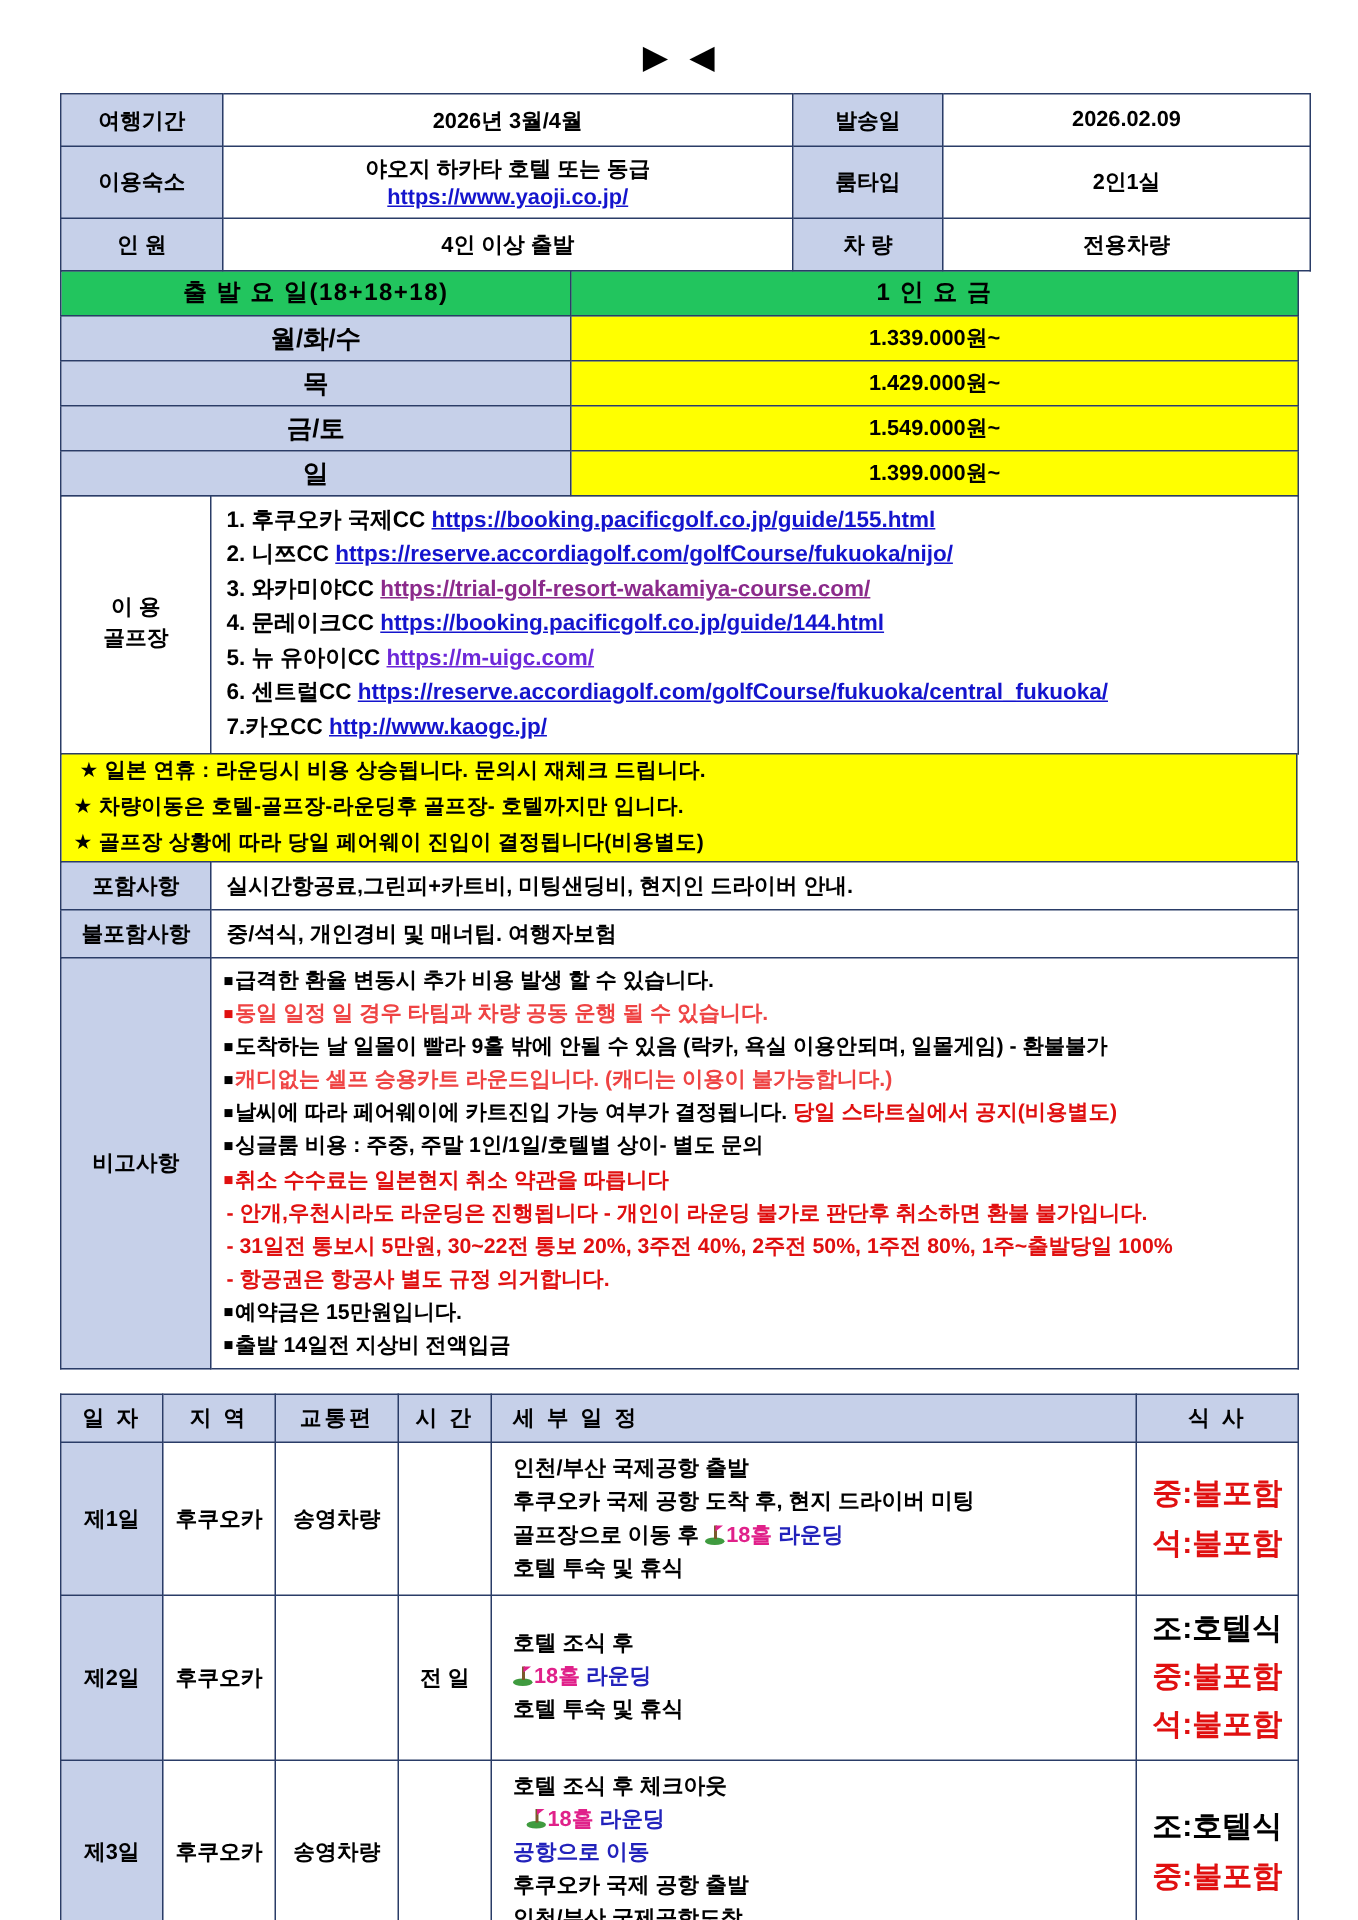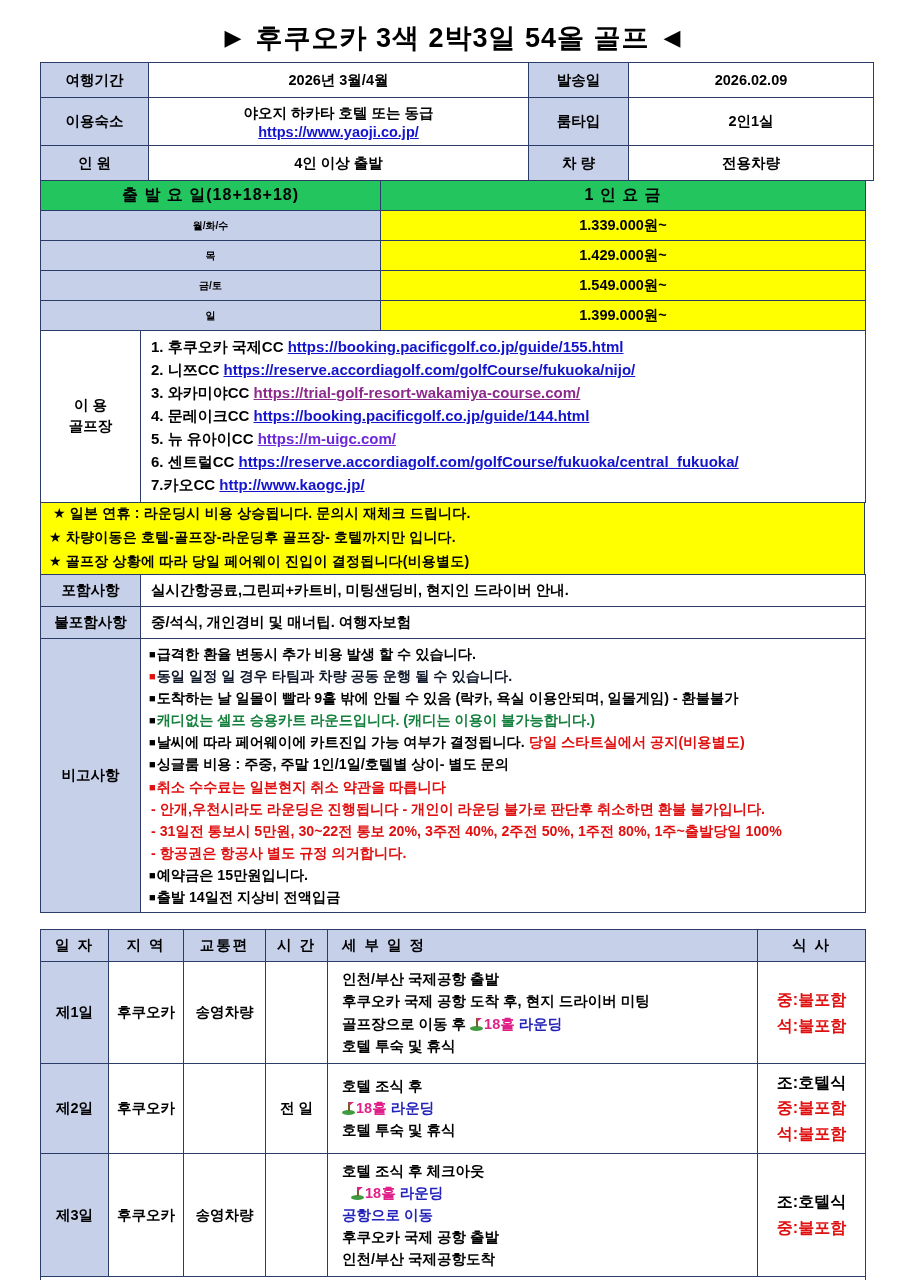--- a/index.html
+++ b/index.html
@@ -85,21 +85,21 @@
   
   .t-price { margin-top: -1px; }
   .t-price td { height: 30px; text-align: center; }
   .t-price .c-day { width: 340px; }
   .t-price .c-fee { width: 485px; }
   .t-price .ph {
     background: #22c55e;
     font-size: 16px;
     letter-spacing: 1px;
   }
-  .t-price .dayname { background: #c6d0e9; font-size: 10px; }
+  .t-price .dayname { background: #c6d0e9; font-size: 17px; }
   .t-price .fee { background: #ffff00; font-size: 14.5px; }
 
   
   .t-golf { margin-top: -1px; }
   .t-golf .c-lbl { width: 100px; text-align: center; background: #ffffff; }
   .t-golf .c-body { width: 725px; background: #ffffff; padding: 5px 0 5px 10px; }
   .golf-list { line-height: 1.53; font-size: 15px; }
   .golf-list .gl { white-space: nowrap; }
   .lbl-2line { line-height: 1.5; }
 
@@ -162,21 +162,21 @@
     letter-spacing: 2px;
   }
   .t-itin .c-day   { width: 68px;  text-align: center; }
   .t-itin .c-area  { width: 75px;  text-align: center; }
   .t-itin .c-trans { width: 82px;  text-align: center; }
   .t-itin .c-time  { width: 62px;  text-align: center; }
   .t-itin .c-det   { width: 430px; text-align: left; padding: 6px 0 6px 14px; }
   .t-itin .c-meal  { width: 108px; text-align: center; padding: 6px 0; }
   .t-itin .daycell { background: #c6d0e9; }
   .det-line { line-height: 1.52; white-space: nowrap; }
-  .meal-line { line-height: 1.62; white-space: nowrap; font-size: 16px; }
+  .meal-line { line-height: 1.62; white-space: nowrap; font-size: 20px; }
   .ind { padding-left: 9px; }
   .golf-ico {
     display: inline-block;
     width: 13px;
     height: 13px;
     position: relative;
     vertical-align: -2px;
     margin-right: 1px;
   }
   .golf-ico .flagpole {
@@ -211,21 +211,20 @@
     letter-spacing: 0.4px;
   }
 </style>
 </head>
 <body>
 
 <div class="page">
 
   <div class="title-bar">
     <span class="tri">▶</span>
-    <span class="title-text">후쿠오카 3색  2박3일 54올 골프</span>
     <span class="tri">◀</span>
   </div>
 
   <table class="t-info">
     <tbody>
       <tr>
         <td class="hdr c-lbl">여행기간</td>
         <td class="white ctr c-val">2026년 3월/4월</td>
         <td class="hdr c-lbl2">발송일</td>
         <td class="white ctr c-val2">2026.02.09</td>
@@ -322,23 +321,23 @@
     </tbody>
   </table>
 
   <table class="t-rem">
     <tbody>
       <tr>
         <td class="c-lbl">비고사항</td>
         <td class="c-body">
           <div id="remarks-list">
               <div class="rem-line"><span class="bullet" style="color: rgb(0, 0, 0);">■</span><span style="color: rgb(0, 0, 0);">급격한 환율 변동시 추가 비용 발생 할 수 있습니다.</span></div>
-              <div class="rem-line"><span class="bullet" style="color: rgb(224, 16, 16);">■</span><span style="color: #0f172a;">동일 일정 일 경우 타팀과 차량 공동 운행 될 수 있습니다.</span></div>
+              <div class="rem-line"><span class="bullet" style="color: rgb(224, 16, 16);">■</span><span style="color: #ef4444;">동일 일정 일 경우 타팀과 차량 공동 운행 될 수 있습니다.</span></div>
               <div class="rem-line"><span class="bullet" style="color: rgb(0, 0, 0);">■</span><span style="color: rgb(0, 0, 0);">도착하는 날 일몰이 빨라 9홀 밖에 안될 수 있음 (락카, 욕실 이용안되며, 일몰게임) - 환불불가</span></div>
-              <div class="rem-line"><span class="bullet" style="color: rgb(0, 0, 0);">■</span><span style="color: #15803d;">캐디없는 셀프 승용카트 라운드입니다. (캐디는 이용이 불가능합니다.)</span></div>
+              <div class="rem-line"><span class="bullet" style="color: rgb(0, 0, 0);">■</span><span style="color: #ef4444;">캐디없는 셀프 승용카트 라운드입니다. (캐디는 이용이 불가능합니다.)</span></div>
               <div class="rem-line"><span class="bullet" style="color: rgb(0, 0, 0);">■</span><span style="color: rgb(0, 0, 0);">날씨에 따라 페어웨이에 카트진입 가능 여부가 결정됩니다.</span><span style="color: rgb(224, 16, 16);">  당일 스타트실에서 공지(비용별도)</span></div>
               <div class="rem-line"><span class="bullet" style="color: rgb(0, 0, 0);">■</span><span style="color: rgb(0, 0, 0);">싱글룸 비용  : 주중, 주말 1인/1일/호텔별 상이- 별도 문의</span></div>
               <div class="rem-line"><span class="bullet" style="color: rgb(224, 16, 16);">■</span><span style="color: rgb(224, 16, 16);">취소 수수료는 일본현지 취소 약관을 따릅니다</span></div>
               <div class="rem-line dash-line"><span style="color: rgb(224, 16, 16);">- 안개,우천시라도 라운딩은 진행됩니다  - 개인이 라운딩 불가로 판단후 취소하면 환불 불가입니다.</span></div>
               <div class="rem-line dash-line"><span style="color: rgb(224, 16, 16);">- 31일전 통보시 5만원, 30~22전 통보 20%, 3주전 40%, 2주전 50%, 1주전 80%, 1주~출발당일 100%</span></div>
               <div class="rem-line dash-line"><span style="color: rgb(224, 16, 16);">- 항공권은 항공사 별도 규정 의거합니다.</span></div>
               <div class="rem-line"><span class="bullet" style="color: rgb(0, 0, 0);">■</span><span style="color: rgb(0, 0, 0);">예약금은 15만원입니다.</span></div>
               <div class="rem-line"><span class="bullet" style="color: rgb(0, 0, 0);">■</span><span style="color: rgb(0, 0, 0);">출발 14일전 지상비 전액입금</span></div>
             </div>
         </td>

